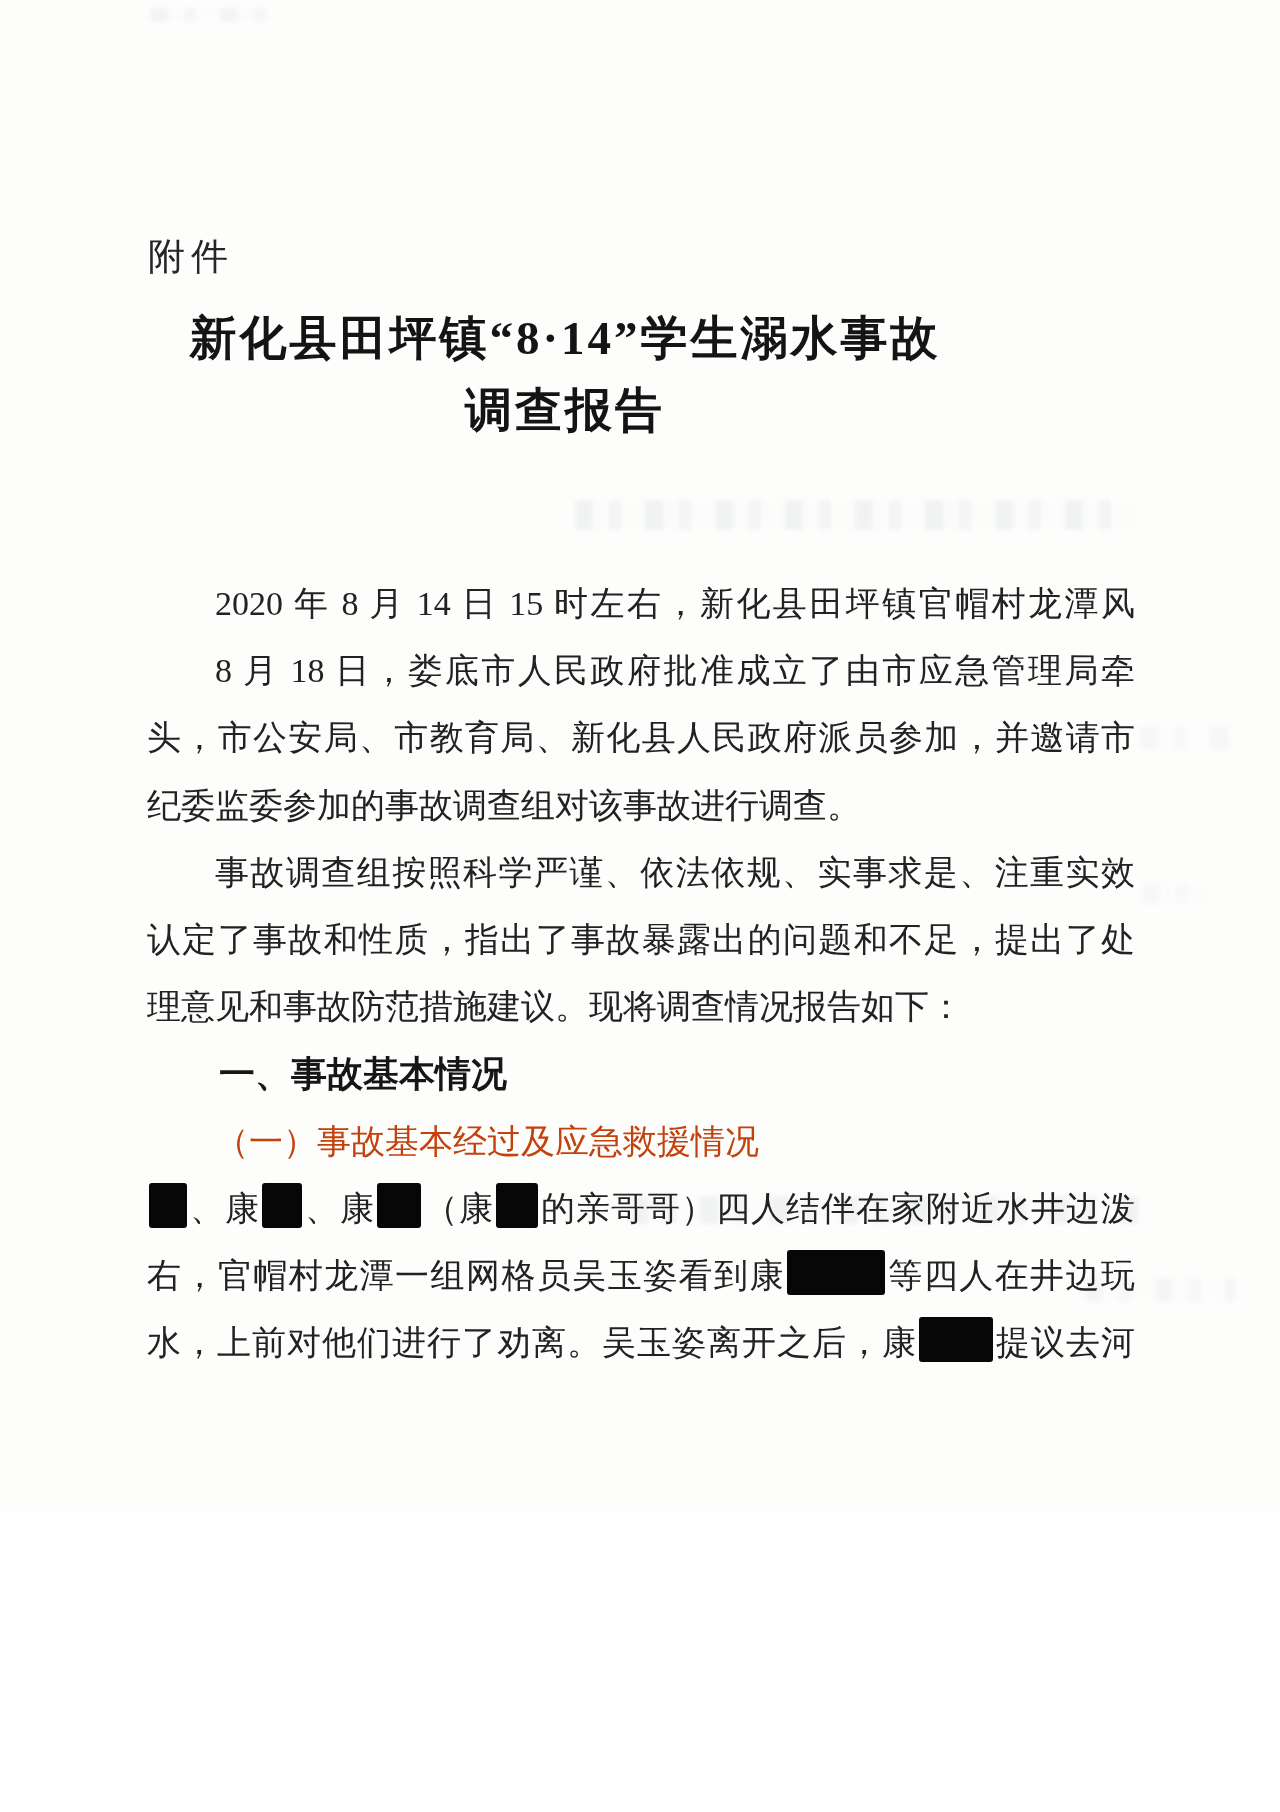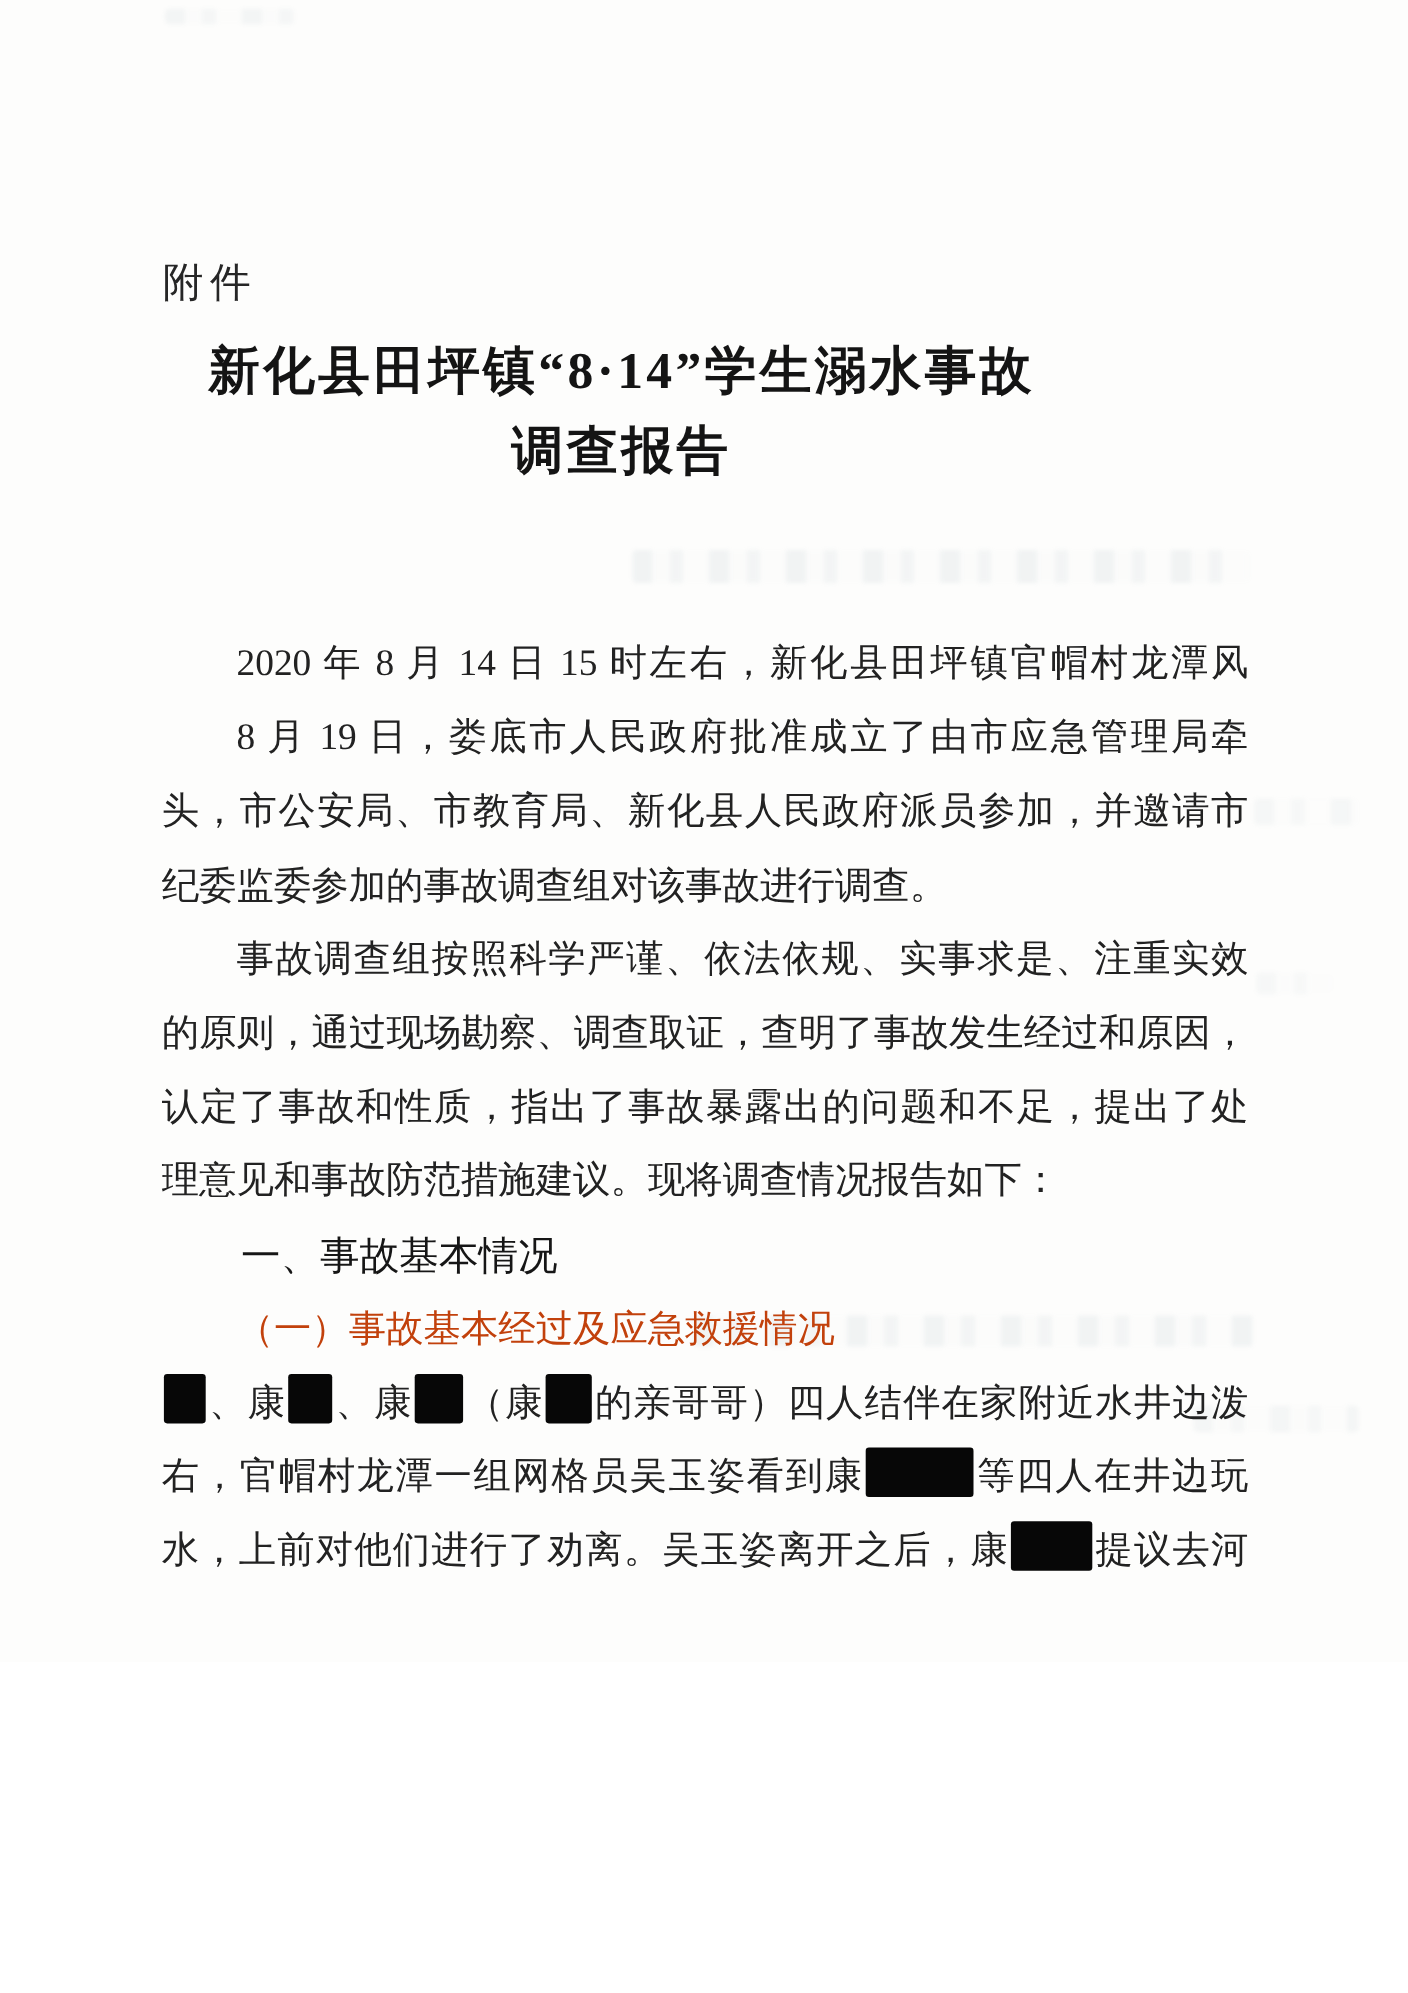--- a/index.html
+++ b/index.html
@@ -49,21 +49,21 @@
     text-align: left;
     font-family: Liberation Serif, serif;
   }
   .line.fill {
     text-align: justify;
     text-align-last: justify;
   }
   .line.indent { text-indent: 2em; }
   .line.heading1 {
     font-family: "Liberation Sans", "DejaVu Sans", sans-serif;
-    font-weight: normal;
+    font-weight: bold;
     font-size: 36px;
     color: #161616;
   }
   .line.heading2 { font-size: 34px; color: #c2410c; }
   .redact {
     display: inline-block;
     background: #070707;
     height: 45px;
     vertical-align: -8px;
     margin: 0 2px;
@@ -115,25 +115,24 @@
 
   <div class="attachment-label">附件</div>
 
   <h1 class="doc-title" style="margin:0;">
     <span class="t-line">新化县田坪镇“8·14”学生溺水事故</span>
     <span class="t-line">调查报告</span>
   </h1>
 
   <div class="body-text">
       <div class="line para indent fill"><span>2020 年 8 月 14 日 15 时左右，新化县田坪镇官帽村龙潭风</span></div>
-      <div class="line para indent fill"><span>8 月 19 日，娄底市人民政府批准成立了由市应急管理局牵</span></div>
+      <div class="line para indent fill"><span>8 月 18 日，娄底市人民政府批准成立了由市应急管理局牵</span></div>
       <div class="line para fill"><span>头，市公安局、市教育局、新化县人民政府派员参加，并邀请市</span></div>
       <div class="line para"><span>纪委监委参加的事故调查组对该事故进行调查。</span></div>
       <div class="line para indent fill"><span>事故调查组按照科学严谨、依法依规、实事求是、注重实效</span></div>
-      <div class="line para fill"><span>的原则，通过现场勘察、调查取证，查明了事故发生经过和原因，</span></div>
       <div class="line para fill"><span>认定了事故和性质，指出了事故暴露出的问题和不足，提出了处</span></div>
       <div class="line para"><span>理意见和事故防范措施建议。现将调查情况报告如下：</span></div>
       <div class="line heading1 indent"><span>一、事故基本情况</span></div>
       <div class="line heading2 indent"><span>（一）事故基本经过及应急救援情况</span></div>
       <div class="line para fill"><span class="redact square" style="width: 38px;"></span><span>、康</span><span class="redact square" style="width: 40px;"></span><span>、康</span><span class="redact square" style="width: 44px;"></span><span>（康</span><span class="redact square" style="width: 42px;"></span><span>的亲哥哥）四人结伴在家附近水井边泼水</span></div>
       <div class="line para fill"><span>右，官帽村龙潭一组网格员吴玉姿看到康</span><span class="redact square" style="width: 98px;"></span><span>等四人在井边玩</span></div>
       <div class="line para fill"><span>水，上前对他们进行了劝离。吴玉姿离开之后，康</span><span class="redact square" style="width: 74px;"></span><span>提议去河</span></div>
     </div>
 
   <div class="page-number">- 3 -</div>

